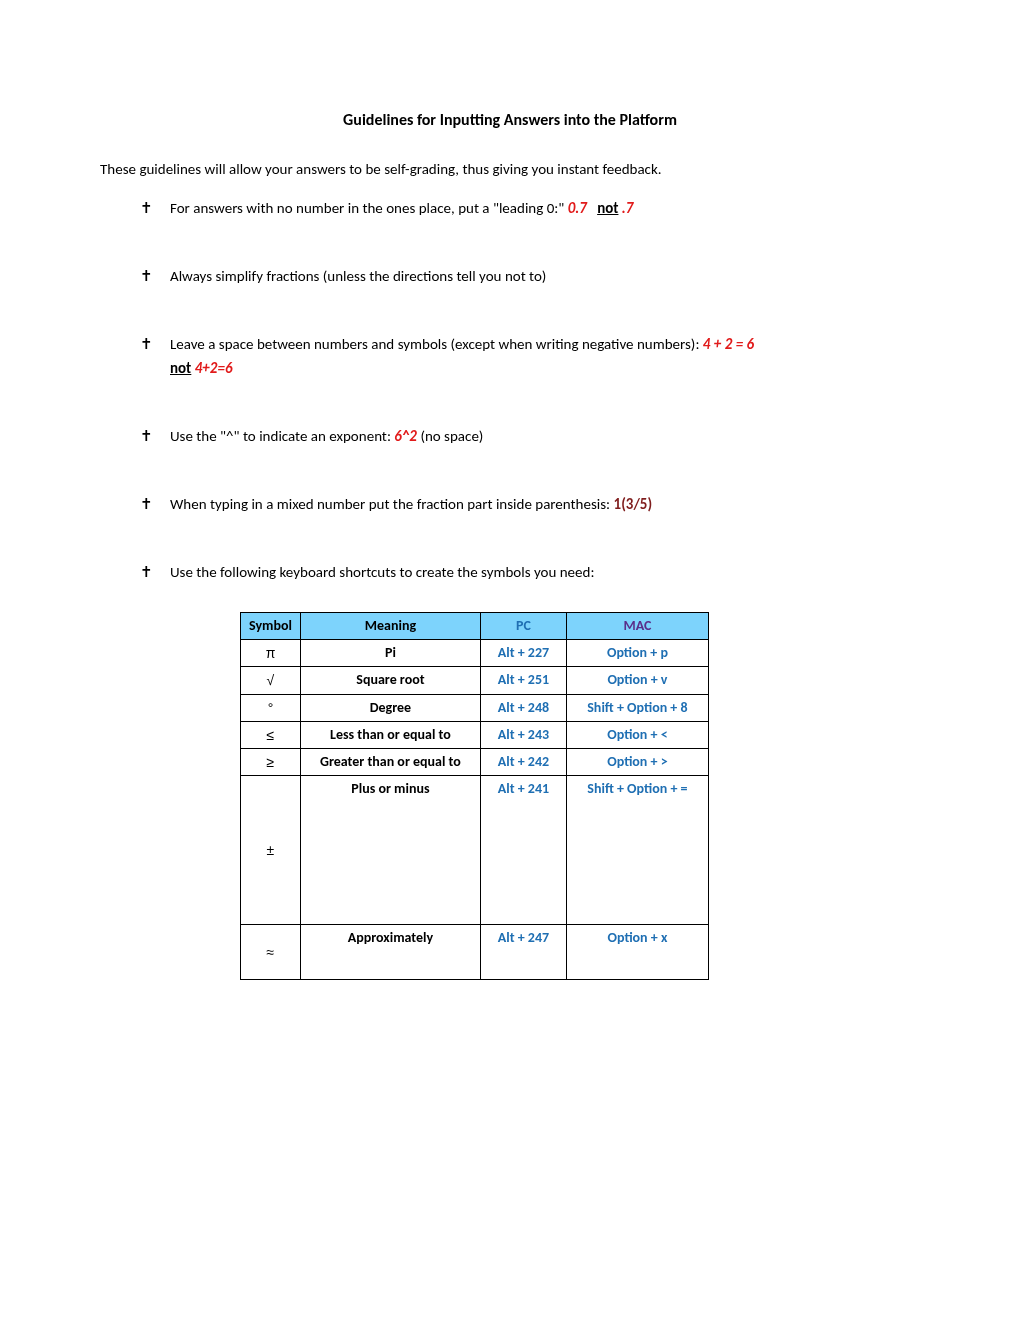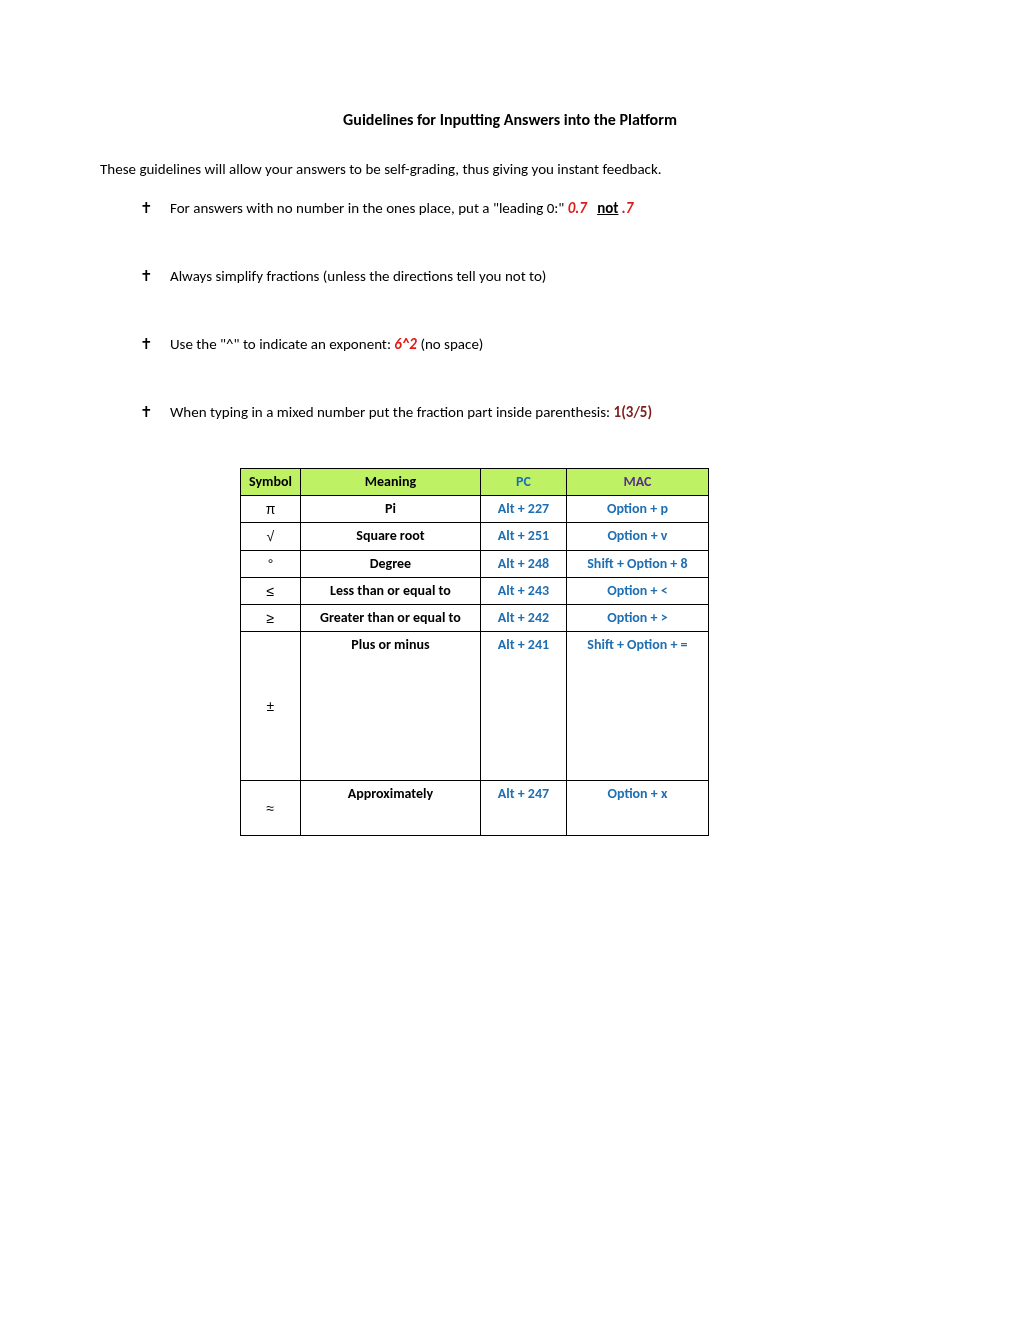--- a/index.html
+++ b/index.html
@@ -62,21 +62,21 @@
   table.sym th, table.sym td {
     border: 1.5px solid #000;
     padding: 4px 8px;
     text-align: center;
     vertical-align: top;
     font-size: 14px;
     line-height: 1.3;
   }
   table.sym th {
     font-weight: bold;
-    background: #bef264;
+    background: #7dd3fc;
   }
   .col-sym { width: 56px; }
   .col-mean { width: 180px; }
   .col-pc { width: 86px; }
   .col-mac { width: 142px; }
 
   th.pc-h { color: #1F6FB3; }
   th.mac-h { color: #5A2E8A; }
 
   td.sym-cell {
@@ -111,33 +111,41 @@
     <li>
       <span>For answers with no number in the ones place, put a "leading 0:" </span>
       <span class="red-bi">0.7</span>
       <span>&nbsp;</span>
       <span class="not-u">not</span>
       <span class="red-bi"> .7</span>
     </li>
 
     <li>Always simplify fractions (unless the directions tell you not to)</li>
 
+    <li>
+      <span>Leave a space between numbers and symbols (except when writing negative numbers): </span>
+      <span class="red-bi">4 + 2 = 6</span>
+      <br>
+      <span class="not-u">not</span>
+      <span class="red-bi"> 4+2=6</span>
+    </li>
 
     <li>
       <span>Use the "^" to indicate an exponent: </span>
       <span class="red-bi">6^2</span>
       <span> (no space)</span>
     </li>
 
 
     <li>
       <span>When typing in a mixed number put the fraction part inside parenthesis: </span>
       <span class="red-b">1(3/5)</span>
     </li>
 
+    <li class="last">Use the following keyboard shortcuts to create the symbols you need:</li>
 
   </ul>
 
   <table class="sym">
     <colgroup>
       <col class="col-sym">
         <col class="col-mean">
         <col class="col-pc">
         <col class="col-mac">
     </colgroup>

